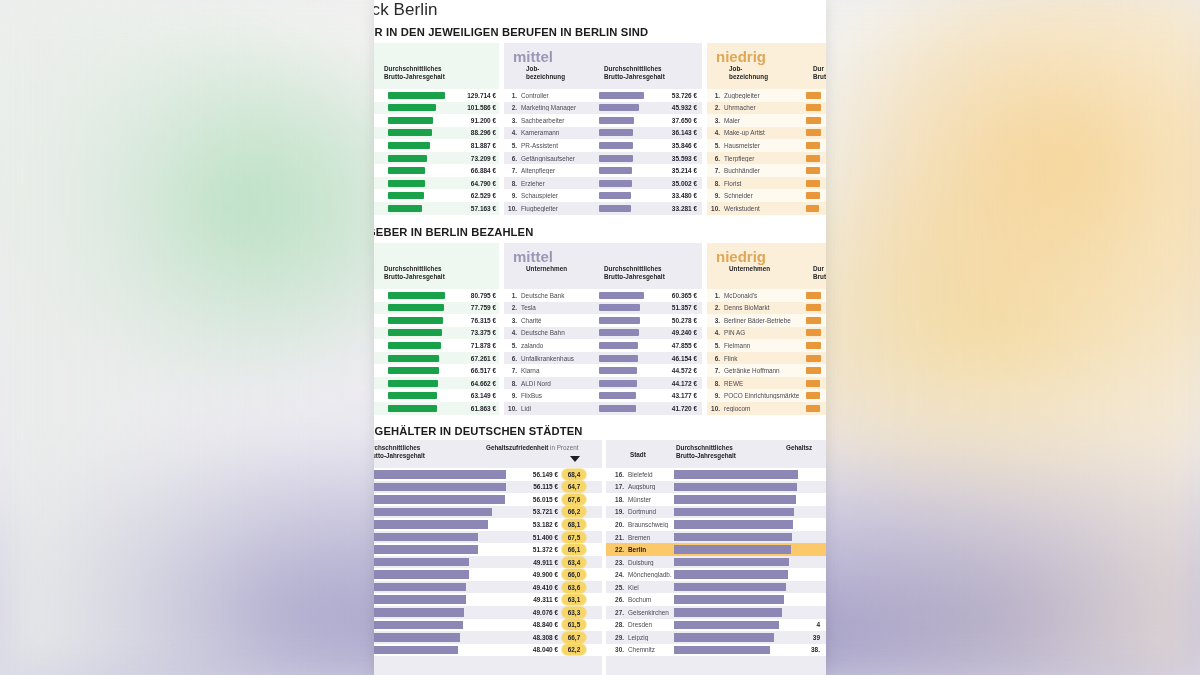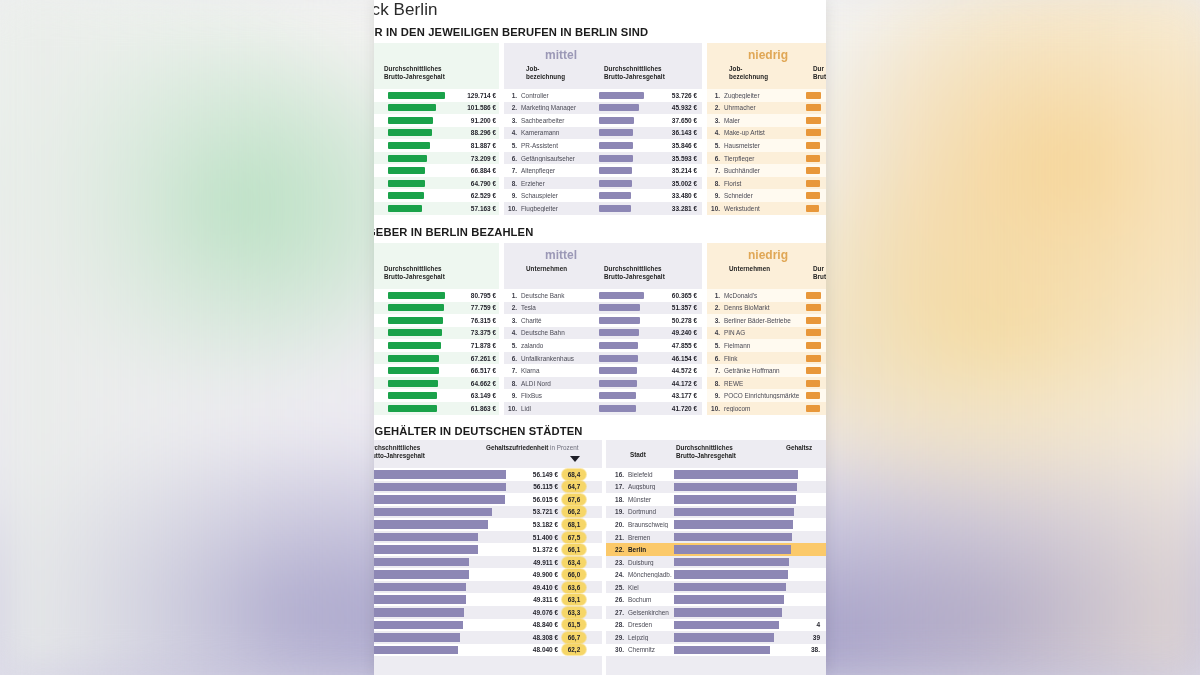--- a/index.html
+++ b/index.html
@@ -55,21 +55,21 @@
   }
 
   
   .panel { position: absolute; overflow: hidden; }
   .panel.green  { background: #eef7f0; }
   .panel.mid    { background: #edecf2; }
   .panel.low    { background: #fcefd9; }
 
   .panel-tag {
     position: absolute; left: 9px; top: 5px;
-    font-size: 12px; font-weight: bold; margin-left: 32px;
+    font-size: 15px; font-weight: bold;
   }
   .tag-mid { color: #9b98b6; }
   .tag-low { color: #e0a756; }
 
   .col-head {
     position: absolute;
     font-size: 6.3px; font-weight: bold; color: #232323;
     line-height: 1.28; letter-spacing: .05px;
   }
 

